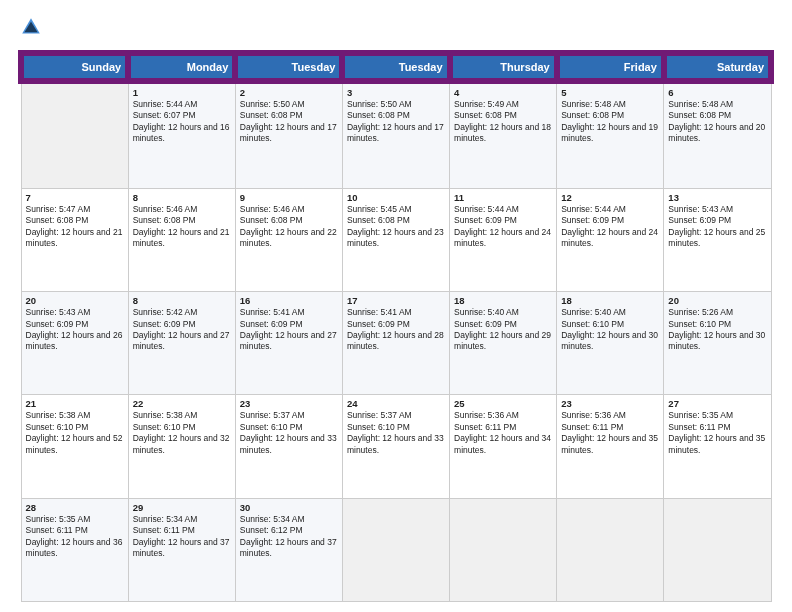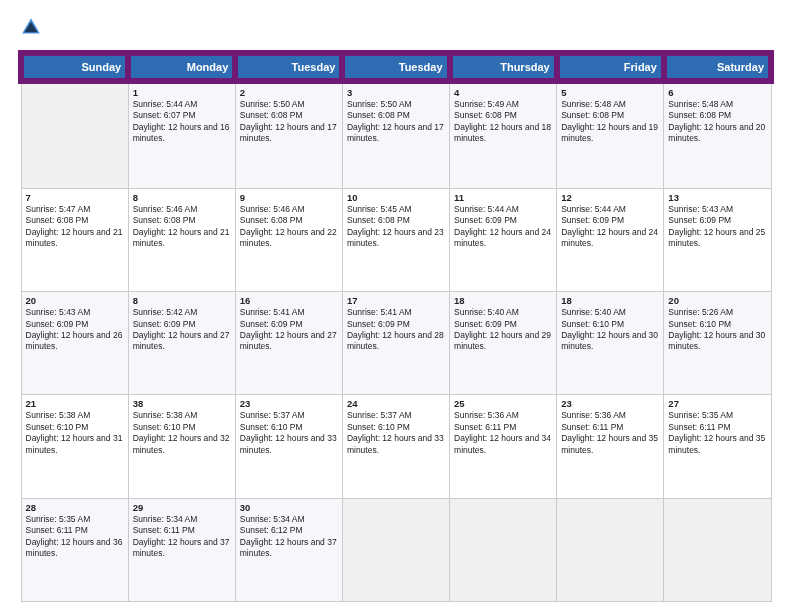--- a/index.html
+++ b/index.html
@@ -299,25 +299,25 @@
               <div>Daylight: 12 hours and 30 minutes.</div>
             </div>
           </td>
         </tr>
         <tr>
           <td>
             <span class="day-num">21</span>
             <div class="cell-content">
               <div>Sunrise: 5:38 AM</div>
               <div>Sunset: 6:10 PM</div>
-              <div>Daylight: 12 hours and 31 minutes.</div>
-            </div>
-          </td>
-          <td>
-            <span class="day-num">38</span>
+              <div>Daylight: 12 hours and 52 minutes.</div>
+            </div>
+          </td>
+          <td>
+            <span class="day-num">22</span>
             <div class="cell-content">
               <div>Sunrise: 5:38 AM</div>
               <div>Sunset: 6:10 PM</div>
               <div>Daylight: 12 hours and 32 minutes.</div>
             </div>
           </td>
           <td>
             <span class="day-num">23</span>
             <div class="cell-content">
               <div>Sunrise: 5:37 AM</div>

